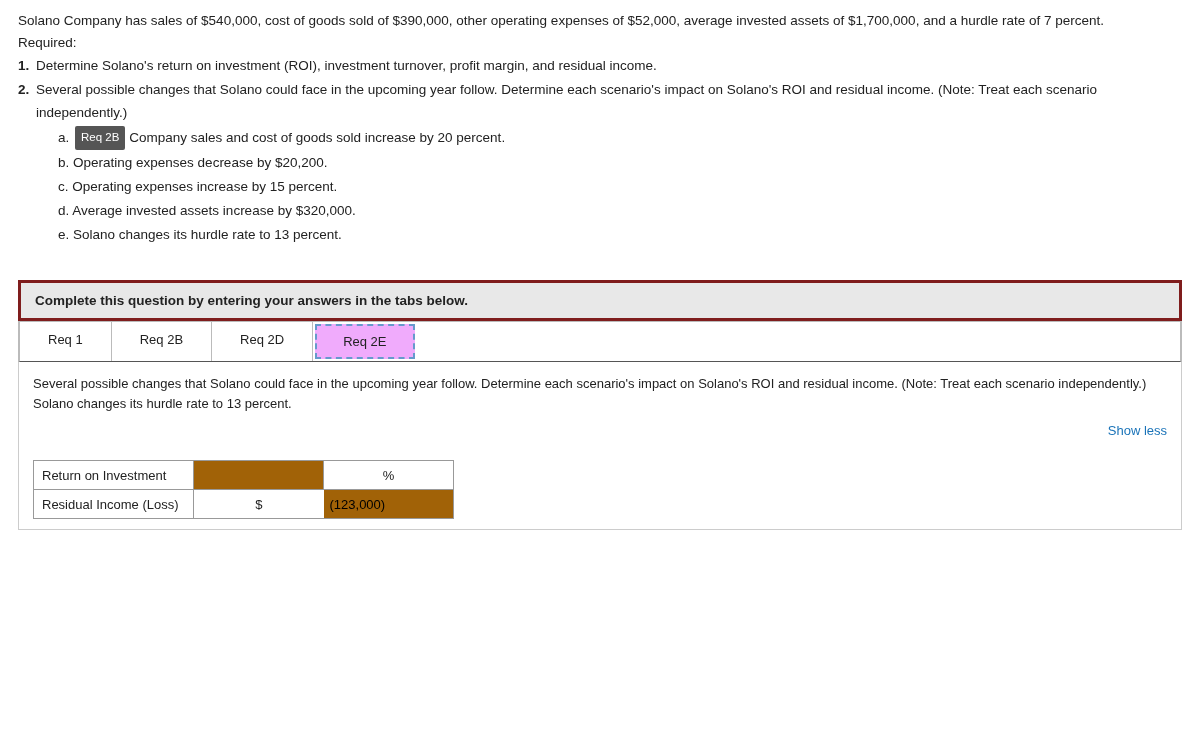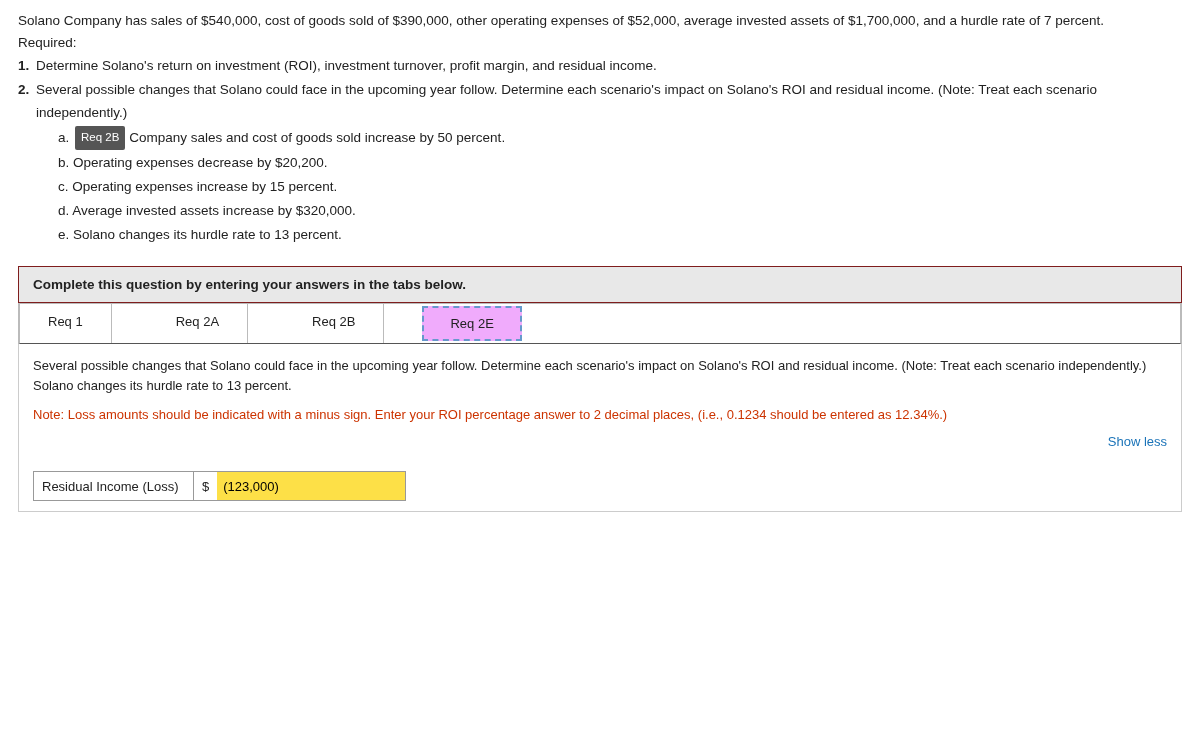--- a/index.html
+++ b/index.html
@@ -55,34 +55,33 @@
       font-size: 11.5px;
       padding: 2px 6px;
       border-radius: 2px;
       margin-left: 2px;
       vertical-align: middle;
       position: relative;
       top: -1px;
     }
     .complete-banner {
       background: #e8e8e8;
-      border: 1px solid #7f1d1d;
+      border: 3px solid #7f1d1d;
       padding: 10px 14px;
-      margin: 18px 0 0 0;
+      margin: 32px 0 0 0;
       font-weight: bold;
       font-size: 13.5px;
     }
     .tabs-row {
       display: flex;
       border: 1px solid #bbb;
       border-top: none;
       border-bottom: 1px solid #555;
       margin-top: 0;
       background: #fff;
-      gap: 36px;
     }
     .tab {
       padding: 10px 28px;
       border-right: 1px solid #bbb;
       cursor: pointer;
       font-size: 13px;
       background: #fff;
       color: #222;
       user-select: none;
     }
@@ -129,21 +128,21 @@
       padding: 5px 8px;
       font-size: 13px;
       white-space: nowrap;
     }
     .answer-table .label-cell {
       min-width: 160px;
       background: #fff;
     }
     .answer-table .input-cell {
       min-width: 130px;
-      background: #fde047;
+      background: #a16207;
       padding: 0;
     }
     .answer-table .input-cell input {
       border: none;
       outline: none;
       width: 100%;
       height: 28px;
       padding: 0 6px;
       font-size: 13px;
       background: transparent;
@@ -184,21 +183,21 @@
     <div class="num-item">
       <span class="num">2.</span>
       <div>
         <span>Several possible changes that Solano could face in the upcoming year follow. Determine each scenario's impact on Solano's ROI and residual income. (Note: Treat each scenario independently.)</span>
         <ul class="sub-list">
           <li>
             <span class="bold">a.</span>
             <span class="tooltip-wrapper">
               <span class="tooltip-box">Req 2B</span>
             </span>
-            <span> Company sales and cost of goods sold increase by 50 percent.</span>
+            <span> Company sales and cost of goods sold increase by 20 percent.</span>
           </li>
           <li>
             <span class="bold">b.</span>
             <span> Operating expenses decrease by $20,200.</span>
           </li>
           <li>
             <span class="bold">c.</span>
             <span> Operating expenses increase by 15 percent.</span>
           </li>
           <li>
@@ -214,34 +213,40 @@
     </div>
   </div>
 
   <div class="complete-banner">
     <span>Complete this question by entering your answers in the tabs below.</span>
   </div>
 
   <div class="tabs-container">
     <div class="tabs-row">
       <div class="tab">Req 1</div>
-      <div class="tab">Req 2A</div>
       <div class="tab">Req 2B</div>
+      <div class="tab">Req 2D</div>
       <div class="tab active-dashed">Req 2E</div>
     </div>
   </div>
 
   <div class="tab-content-area">
     <p class="tab-content-text">Several possible changes that Solano could face in the upcoming year follow. Determine each scenario's impact on Solano's ROI and residual income. (Note: Treat each scenario independently.) Solano changes its hurdle rate to 13 percent.</p>
-    <p class="tab-note">Note: Loss amounts should be indicated with a minus sign. Enter your ROI percentage answer to 2 decimal places, (i.e., 0.1234 should be entered as 12.34%.)</p>
     <div class="show-less">Show less</div>
 
     <table class="answer-table">
       <tbody>
 
+        <tr>
+          <td class="label-cell">Return on Investment</td>
+          <td class="input-cell">
+            <input type="text" value="" style="">
+          </td>
+          <td class="unit-cell">%</td>
+        </tr>
 
         <tr>
           <td class="label-cell">Residual Income (Loss)</td>
           <td class="dollar-cell">$</td>
           <td class="input-cell input-cell-dollar">
             <input type="text" value="(123,000)" style="">
           </td>
         </tr>
       </tbody>
     </table>

